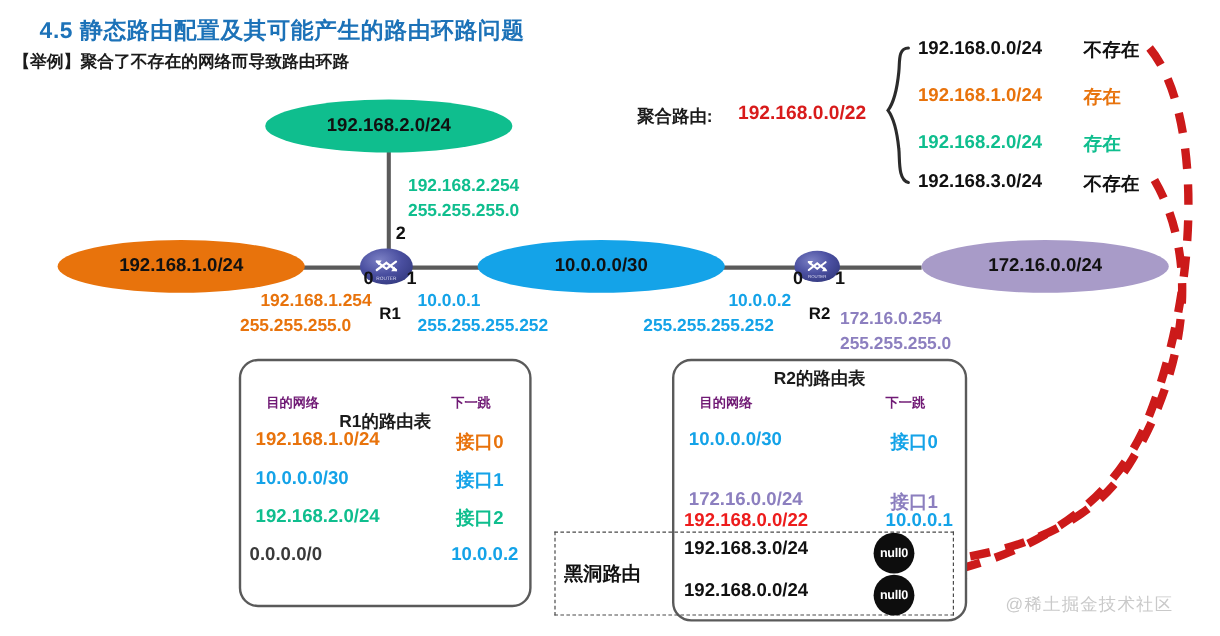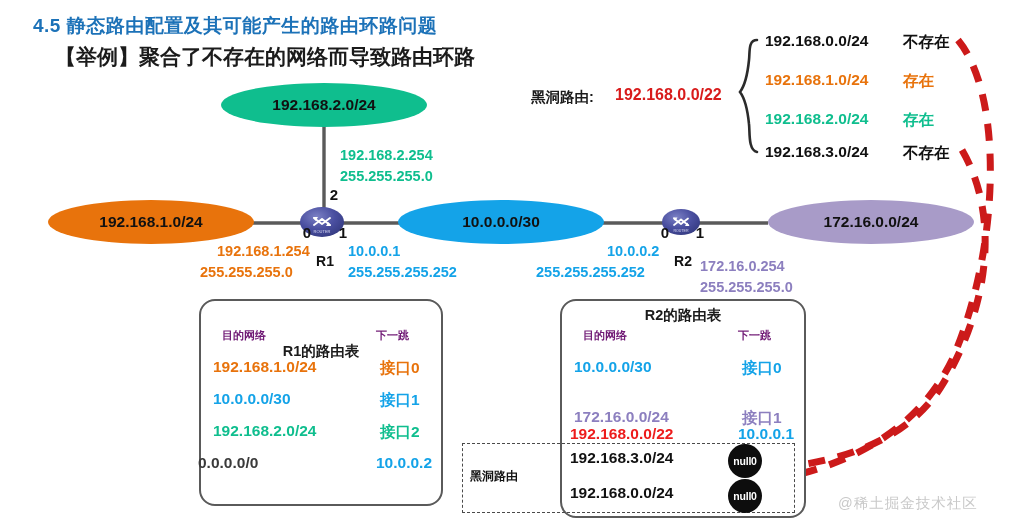--- a/index.html
+++ b/index.html
@@ -21,25 +21,24 @@
   #page-title {
     left: 33px; top: 13px;
     font-size: 19px;
     font-weight: bold;
     color: #1C72B8;
     letter-spacing: 0.5px;
     white-space: nowrap;
   }
   #subtitle {
     left: 11px; top: 43px;
-    font-size: 21px;
+    font-size: 14px;
     font-weight: bold;
     color: #1b1b1b;
     white-space: nowrap;
-    margin-left: 44px;
   }
 
   
   #canvas {
     position: absolute;
     left: 0; top: 0;
     width: 1017px; height: 530px;
     pointer-events: none;
   }
 
@@ -143,21 +142,21 @@
     justify-content: center;
     letter-spacing: -0.2px;
   }
 
   
   #blackhole-box {
     border: 1.6px dashed #4a4a4a;
     box-sizing: border-box;
   }
   #blackhole-label {
-    font-size: 12px;
+    font-size: 16px;
     font-weight: bold;
     color: #111;
     white-space: nowrap;
   }
 
   
   #watermark {
     font-size: 14.5px;
     color: #c9c9c9;
     white-space: nowrap;
@@ -257,21 +256,21 @@
 
 <div class="abs ip-text ip-blue" style="left:348px; top:243px;">10.0.0.1</div>
 <div class="abs ip-text ip-blue" style="left:348px; top:264px;">255.255.255.252</div>
 
 <div class="abs ip-text ip-blue" style="left:607px; top:243px;">10.0.0.2</div>
 <div class="abs ip-text ip-blue" style="left:536px; top:264px;">255.255.255.252</div>
 
 <div class="abs ip-text ip-purple" style="left:700px; top:243px;">172.16.0.254</div>
 <div class="abs ip-text ip-purple" style="left:700px; top:264px;">255.255.255.0</div>
 
-<div class="abs" id="agg-label" style="left:531px; top:88px;">黑洞路由:</div>
+<div class="abs" id="agg-label" style="left:531px; top:88px;">聚合路由:</div>
 <div class="abs" id="agg-value" style="left:615px; top:86px;">192.168.0.0/22</div>
 
 <div class="abs agg-row agg-net c-black" style="left:765px; top:32px;">192.168.0.0/24</div>
 <div class="abs agg-row agg-state c-black" style="left:903px; top:32px;">不存在</div>
 
 <div class="abs agg-row agg-net c-orange" style="left:765px; top:71px;">192.168.1.0/24</div>
 <div class="abs agg-row agg-state c-orange" style="left:903px; top:71px;">存在</div>
 
 <div class="abs agg-row agg-net c-teal" style="left:765px; top:110px;">192.168.2.0/24</div>
 <div class="abs agg-row agg-state c-teal" style="left:903px; top:110px;">存在</div>
@@ -286,21 +285,21 @@
 
 <div class="abs rt-cell c-orange" style="left:213px; top:358px;">192.168.1.0/24</div>
 <div class="abs rt-cell c-orange" style="left:380px; top:358px;">接口0</div>
 
 <div class="abs rt-cell ip-blue" style="left:213px; top:390px;">10.0.0.0/30</div>
 <div class="abs rt-cell ip-blue" style="left:380px; top:390px;">接口1</div>
 
 <div class="abs rt-cell c-teal" style="left:213px; top:422px;">192.168.2.0/24</div>
 <div class="abs rt-cell c-teal" style="left:380px; top:422px;text-align:right;">接口2</div>
 
-<div class="abs rt-cell c-gray" style="left:198px; top:454px;">0.0.0.0/0</div>
+<div class="abs rt-cell c-gray" style="left:208px; top:454px;">0.0.0.0/0</div>
 <div class="abs rt-cell ip-blue" style="left:376px; top:454px;">10.0.0.2</div>
 
 <div class="abs rt-box" style="left:560px; top:299px; width:246px; height:219px;"></div>
 <div class="abs rt-title" style="left:683px; top:306px;">R2的路由表</div>
 <div class="abs rt-head" style="left:583px; top:328px;">目的网络</div>
 <div class="abs rt-head" style="left:738px; top:328px;">下一跳</div>
 
 <div class="abs rt-cell ip-blue" style="left:574px; top:358px;">10.0.0.0/30</div>
 <div class="abs rt-cell ip-blue" style="left:742px; top:358px;">接口0</div>
 

